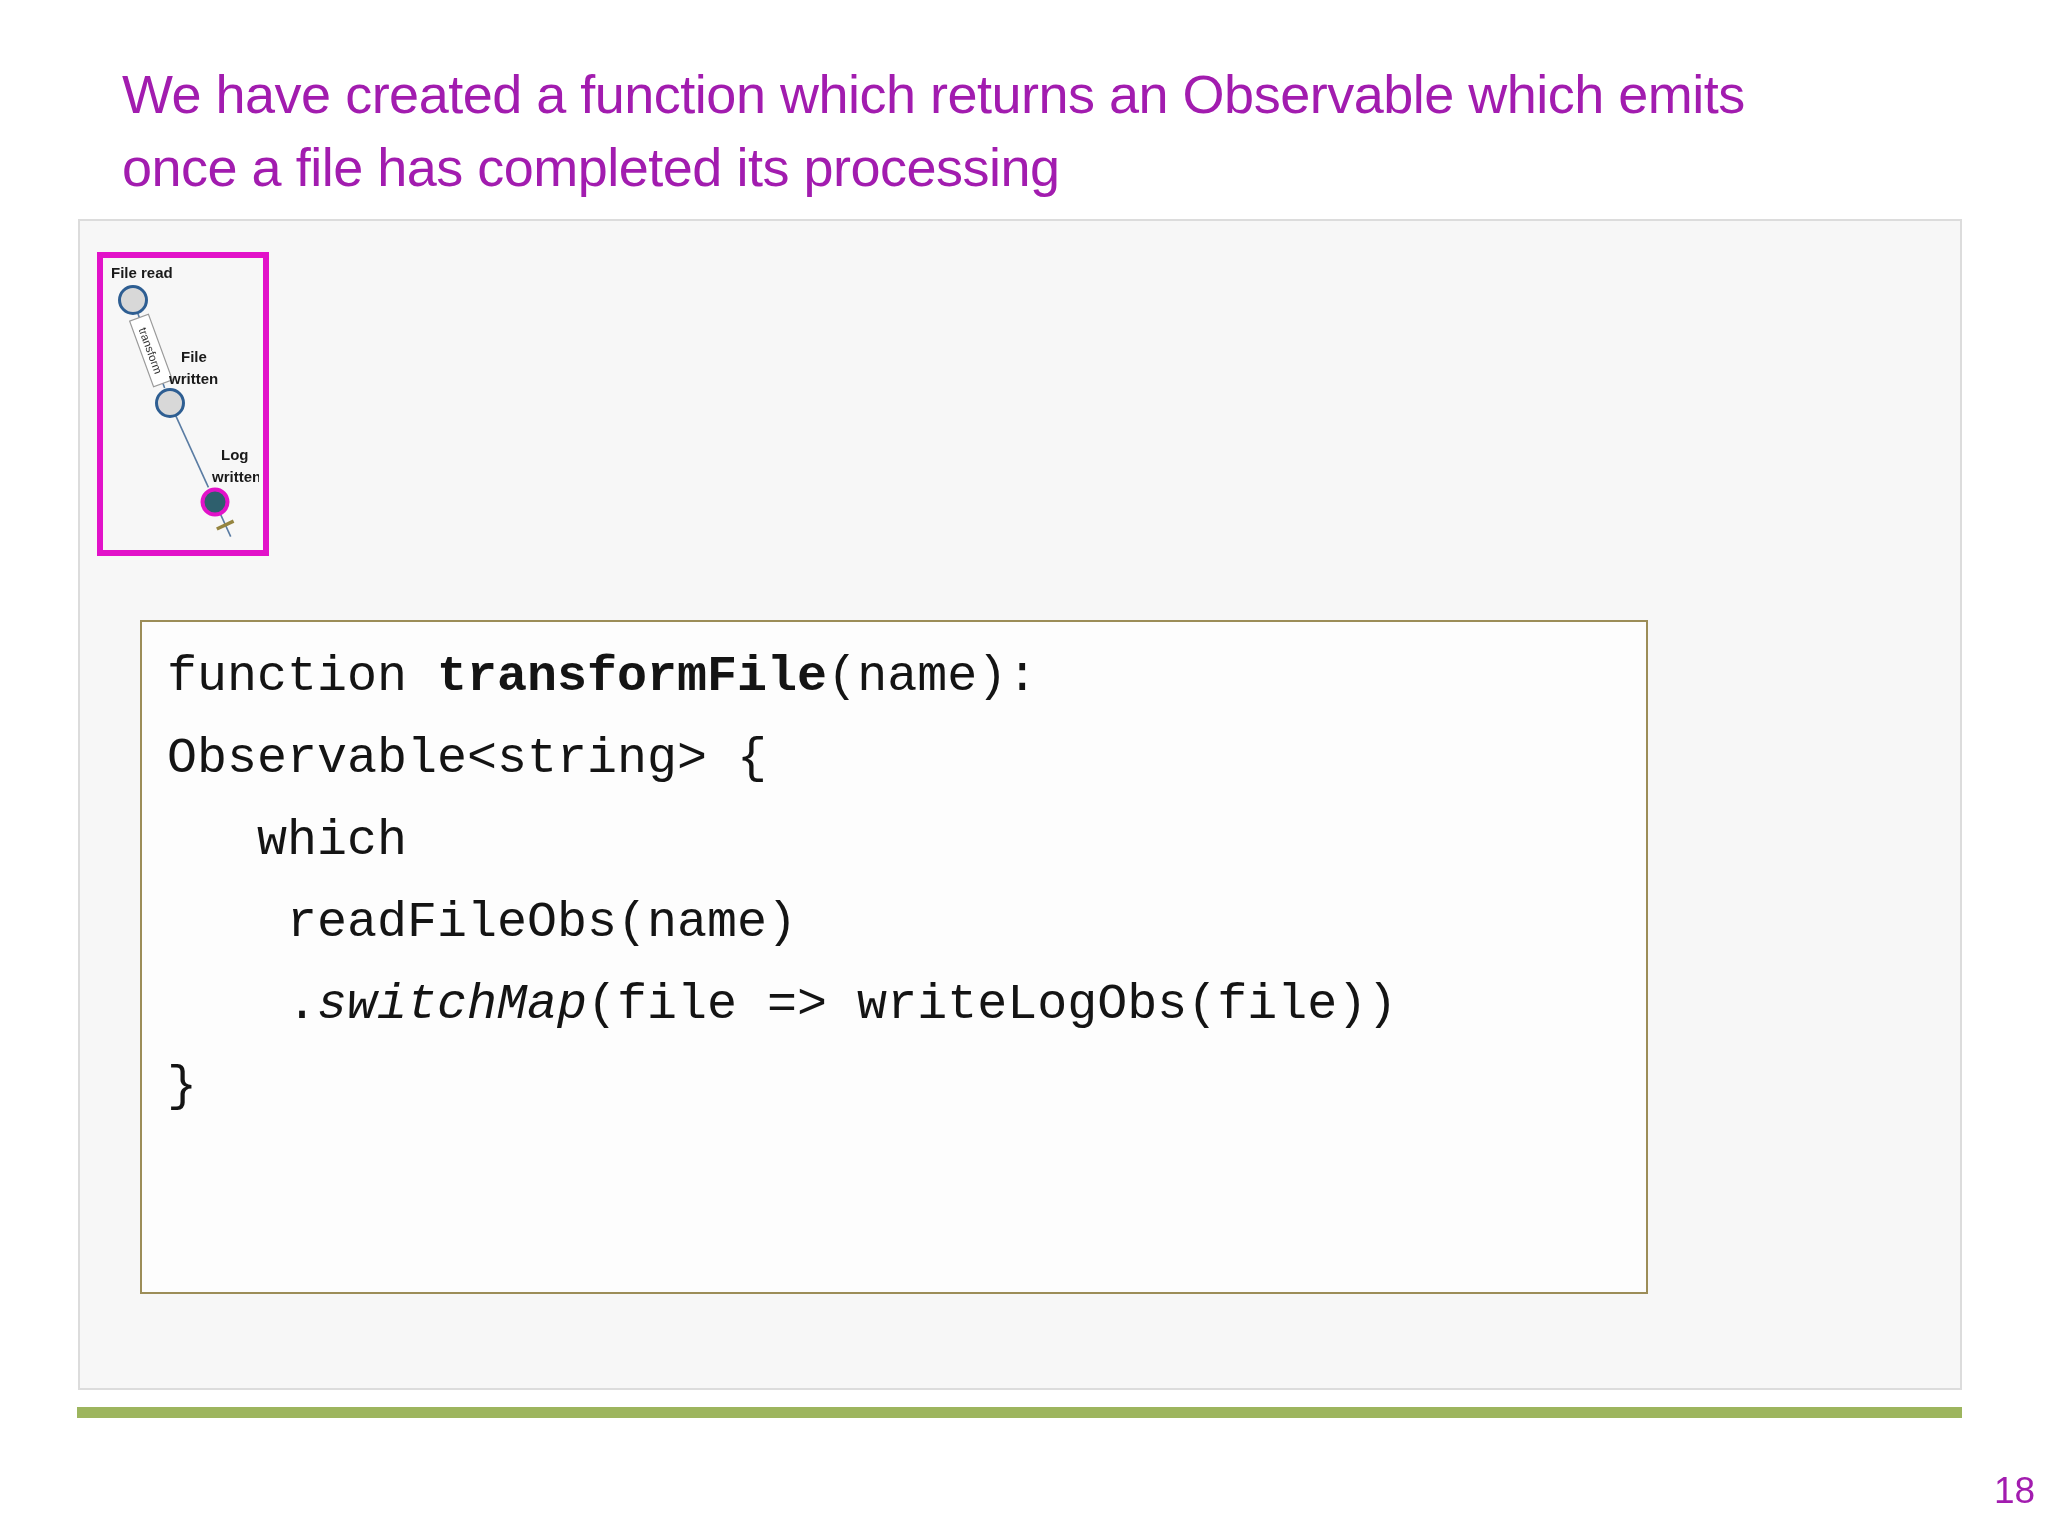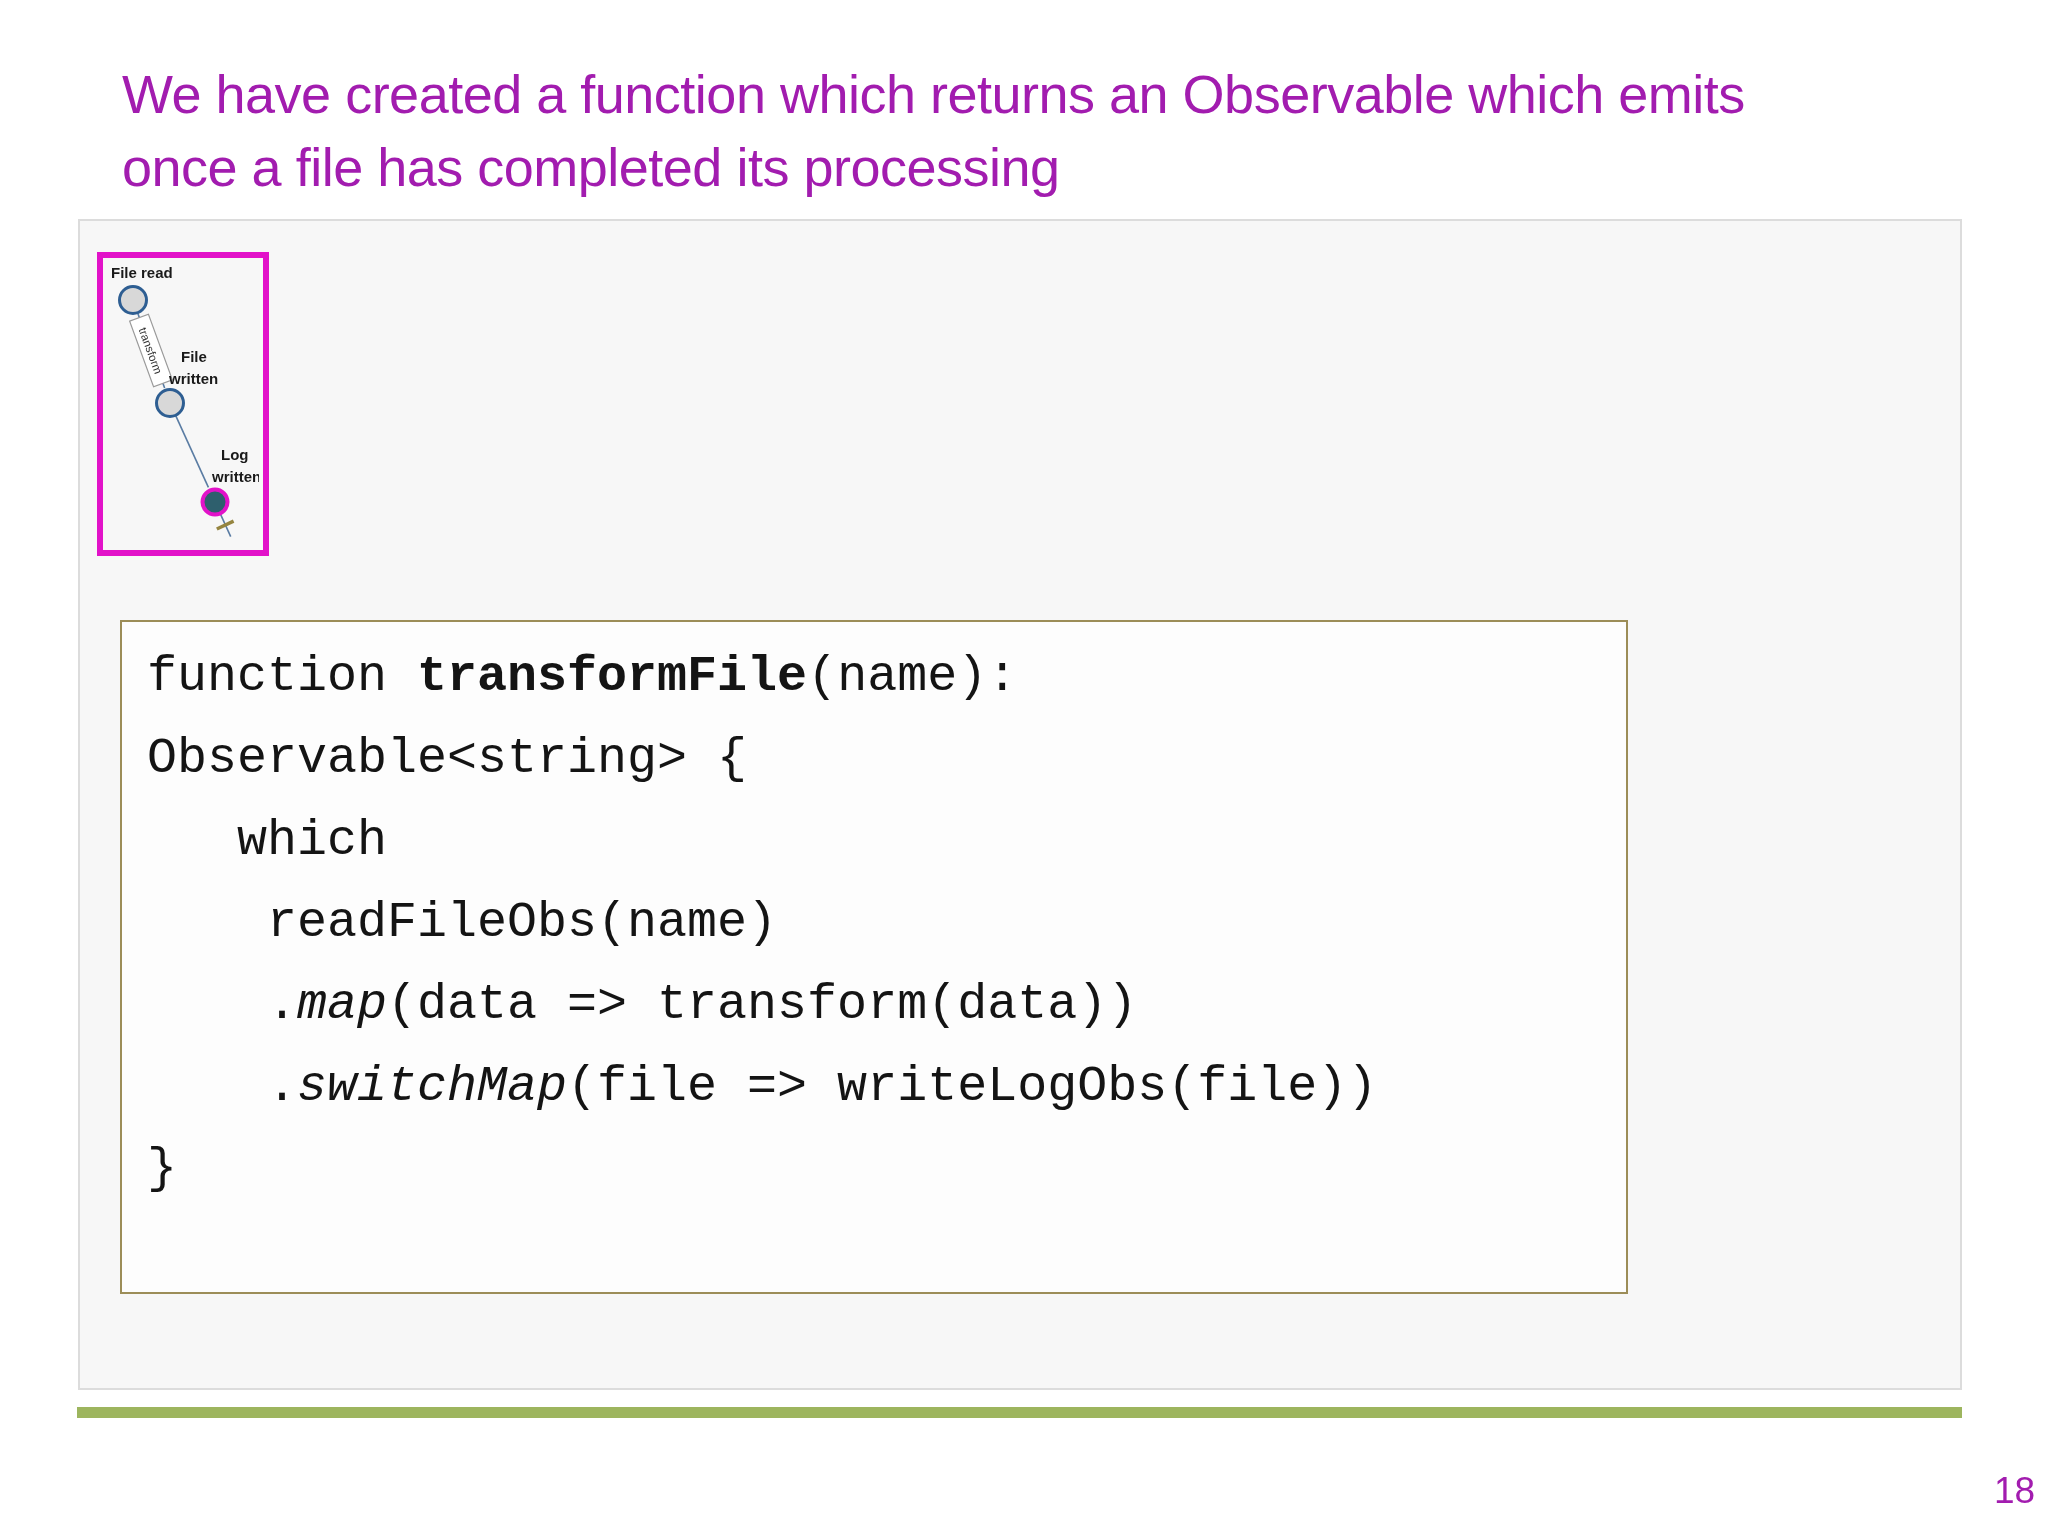--- a/index.html
+++ b/index.html
@@ -44,21 +44,21 @@
     width: 172px;
     height: 304px;
     border: 6px solid #e212c9;
     background: #f7f7f7;
   }
   .diagram-box svg { display: block; }
 
   
   .code-box {
     position: absolute;
-    left: 40px;
+    left: 60px;
     top: 399px;
     width: 1508px;
     height: 674px;
     background: #fdfdfd;
     border: 2px solid #9c8d58;
     padding: 14px 0 8px 25px;
   }
   .code-line {
     font-family: "Liberation Mono", monospace;
     font-size: 50px;
@@ -129,21 +129,20 @@
       <text class="diag-label" x="109" y="224" font-size="15">written</text>
       <circle cx="112" cy="244" r="12.5" fill="#2e5f6d" stroke="#e212c9" stroke-width="4"></circle>
     </svg>
   </div>
 
   <div class="code-box">
     <div class="code-line"><span>function </span><span class="seg-bold">transformFile</span><span>(name):</span></div>
     <div class="code-line"><span>Observable&lt;string&gt; {</span></div>
     <div class="code-line"><span>   which</span></div>
     <div class="code-line"><span>    readFileObs(name)</span></div>
-    <div class="code-line"><span>    .</span><span class="seg-italic">map</span><span>(data =&gt; transform(data))</span></div>
     <div class="code-line"><span>    .</span><span class="seg-italic">switchMap</span><span>(file =&gt; writeLogObs(file))</span></div>
     <div class="code-line"><span>}</span></div>
   </div>
 
 </div>
 
 <div class="accent-bar"></div>
 
 <div class="page-number">18</div>
 

